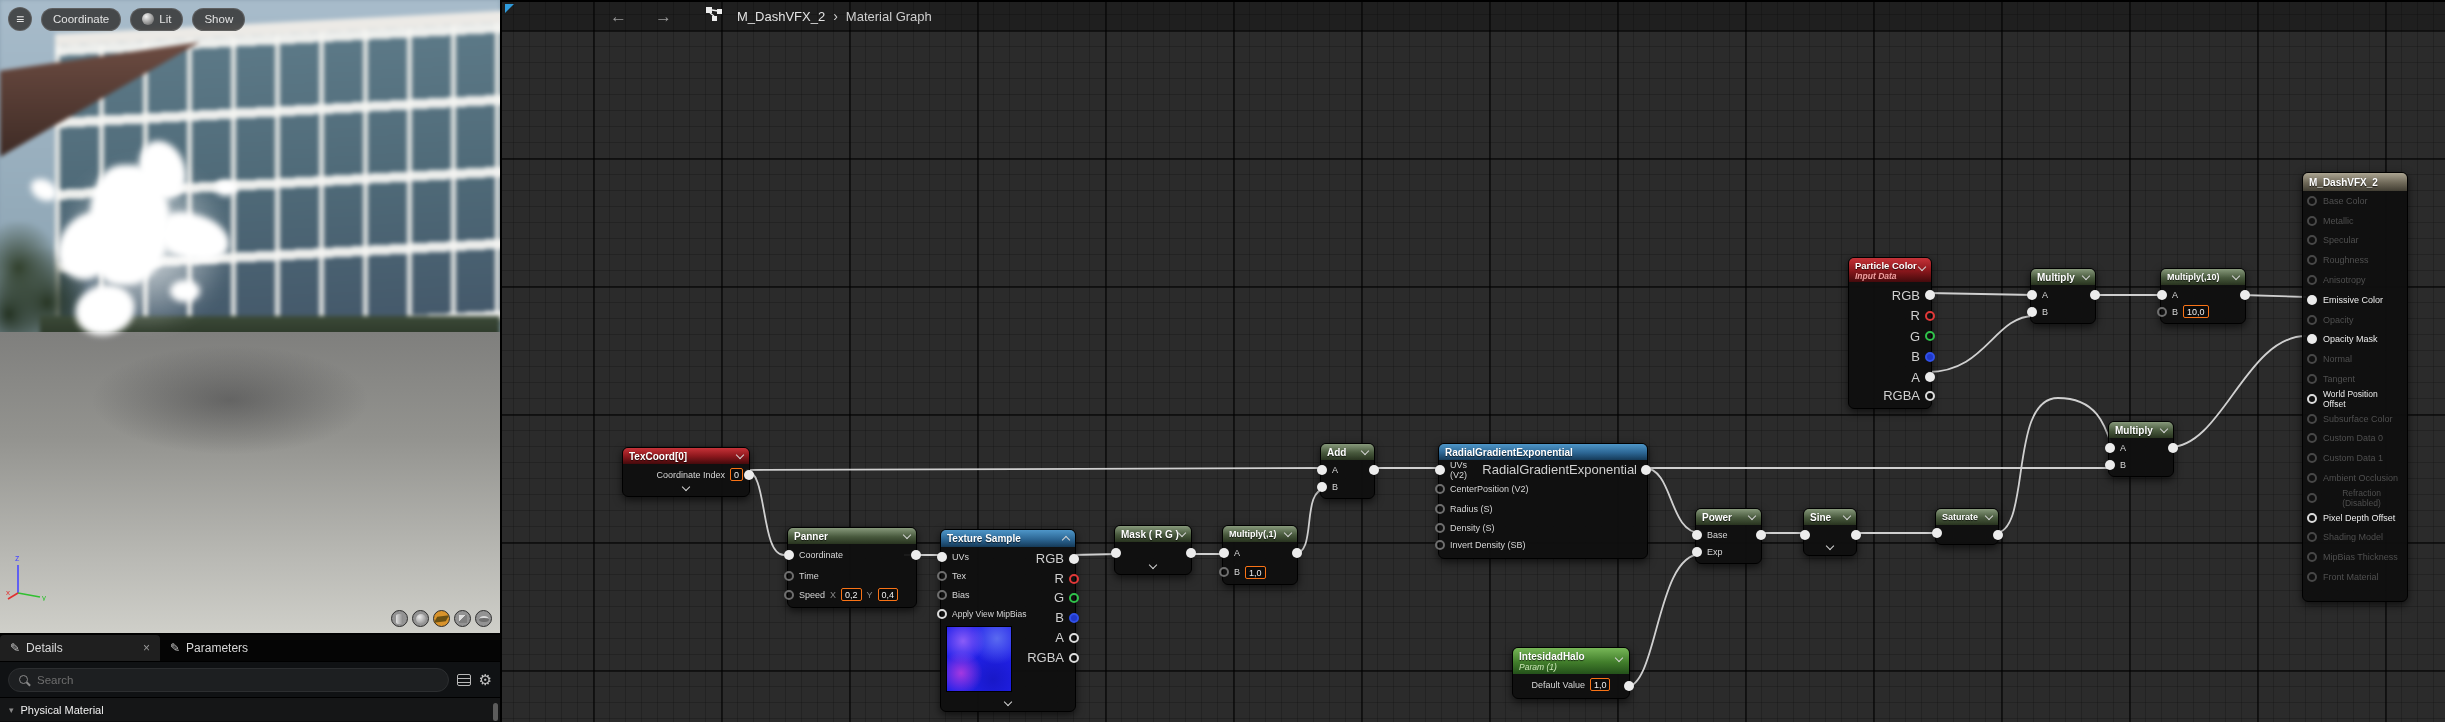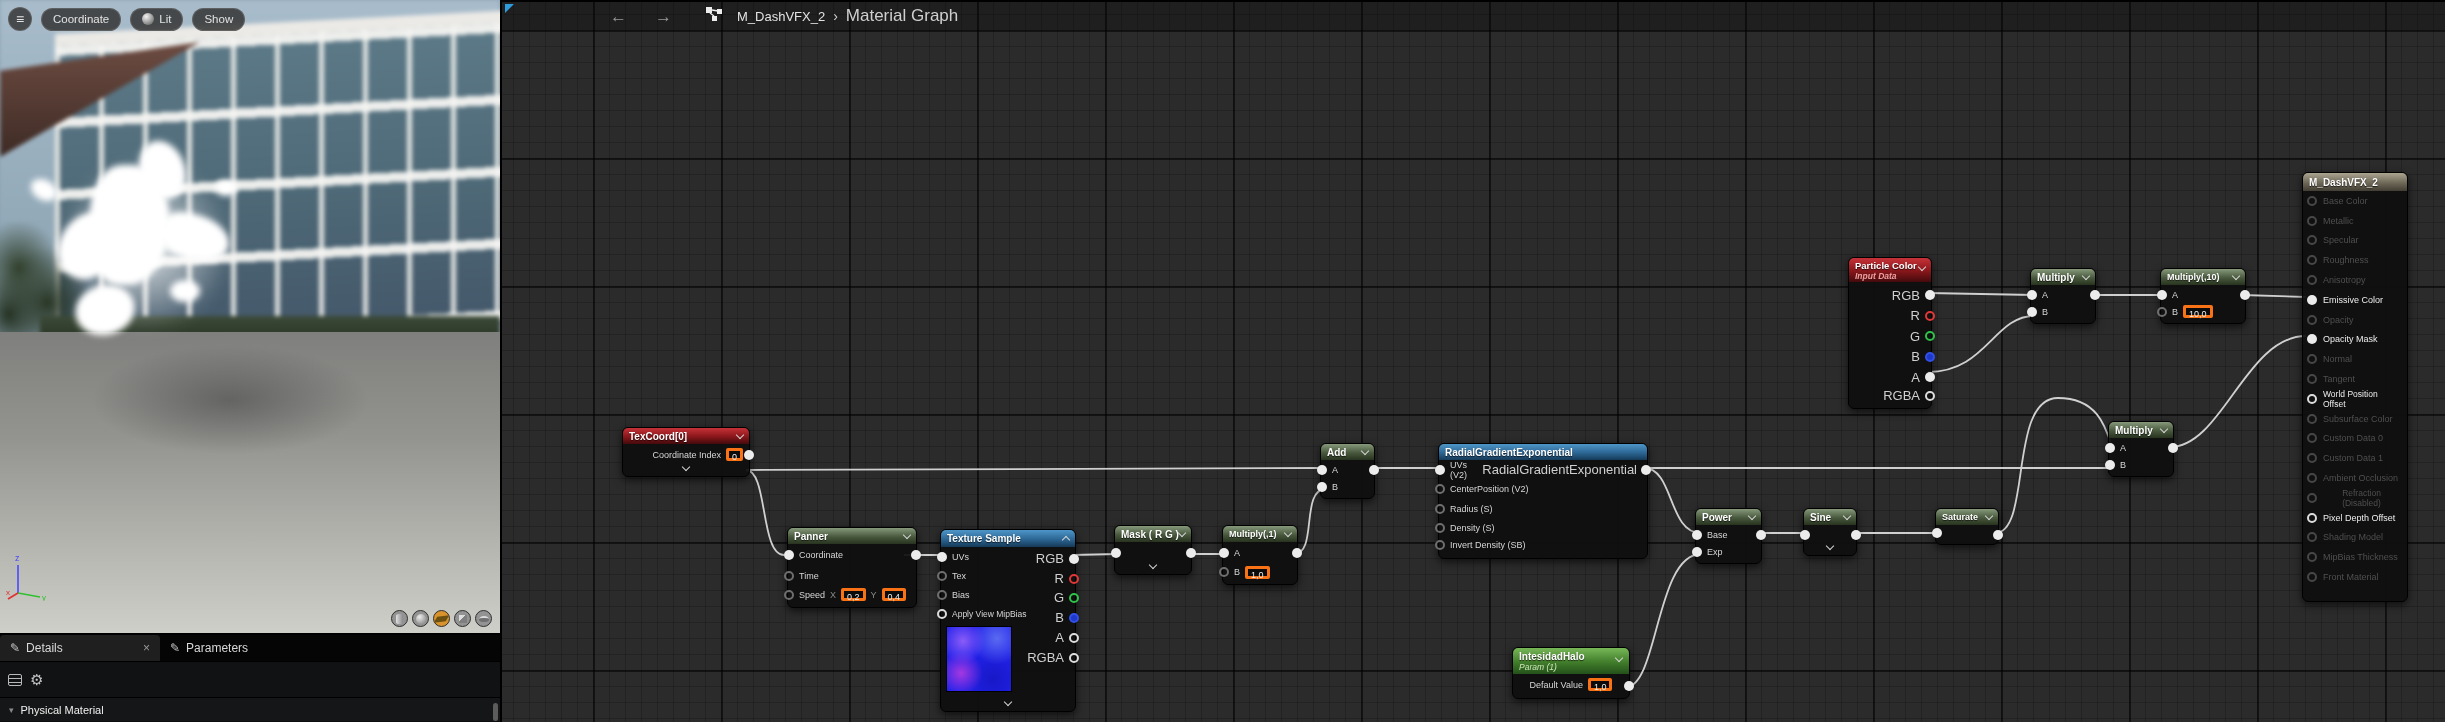--- a/index.html
+++ b/index.html
@@ -74,21 +74,21 @@
       linear-gradient(rgba(0,0,0,.18) 0 1px, transparent 1px),
       linear-gradient(90deg, rgba(0,0,0,.18) 0 1px, transparent 1px);
     background-size:128px 128px,128px 128px,16px 16px,16px 16px;
     background-position:91px 30px,91px 30px,11px 14px,11px 14px;}
   .gband{position:absolute;left:502px;top:0;width:1943px;height:30px;background:rgba(8,8,8,.35);z-index:3;display:flex;align-items:center;border-top:2px solid #000;}
   .corner{position:absolute;left:3px;top:2px;width:0;height:0;border-top:9px solid #2f9bdc;border-right:9px solid transparent;}
   .navarrow{color:#9a9a9a;font-size:17px;font-weight:bold;cursor:pointer;line-height:1;}
   .gicon{margin-left:34px;cursor:pointer;}
   .gtitle{margin-left:14px;font-size:13px;color:#e3e3e3;}
   .gsep{color:#cfcfcf;font-size:14px;margin:0 8px;}
-  .gsection{font-size:17px;color:#cfcfcf;}
+  .gsection{font-size:13px;color:#cfcfcf;}
   .wires{position:absolute;left:0;top:0;width:2445px;height:722px;z-index:1;pointer-events:none;}
 
   
   .node{position:absolute;z-index:2;background:rgba(15,15,15,.94);border:1px solid #000;border-radius:6px;box-shadow:0 3px 9px rgba(0,0,0,.65);color:#d6d6d6;font-size:9px;}
   .nhead{height:16px;display:flex;align-items:center;justify-content:space-between;padding:0 6px;border-radius:5px 5px 0 0;font-weight:bold;font-size:10px;color:#fff;text-shadow:0 1px 1px rgba(0,0,0,.7);}
   .nhead2{height:26px;display:flex;flex-direction:column;justify-content:center;padding:1px 6px 0;border-radius:5px 5px 0 0;position:relative;}
   .nhead2 .t{font-weight:bold;font-size:10px;color:#fff;text-shadow:0 1px 1px rgba(0,0,0,.7);line-height:11px;}
   .nhead2 .s{font-style:italic;font-size:8.5px;line-height:10px;}
   .hgreen{background:linear-gradient(180deg,#87997b 0%,#48593d 55%,#28331f 100%);}
   .hred{background:linear-gradient(180deg,#c63238 0%,#8e181d 50%,#440a0c 100%);}
@@ -104,21 +104,21 @@
   .pwhite{border:2px solid #dcdcdc;}
   .pdis{border:2px solid #474747;}
   .pr{border:2px solid #e03838;}
   .pg{border:2px solid #2fc24a;}
   .pb{border:2px solid #3050e8;background:#2038c8;}
   .pin.inp{margin-left:-10px;}
   .pin.outp{position:absolute;right:-5px;top:50%;margin-top:-5px;}
   .chev{width:6px;height:6px;border-right:1.8px solid #d4d4d4;border-bottom:1.8px solid #d4d4d4;transform:rotate(45deg);margin-top:-3px;flex:none;cursor:pointer;}
   .chev.up{transform:rotate(225deg);margin-top:3px;}
   .bchev{display:flex;justify-content:center;padding:2px 0 6px;}
-  .val{border:3px solid #f97316;background:#0b0b0b;border-radius:2px;min-width:12px;height:13px;line-height:12px;text-align:center;padding:0 3px;font-size:9px;color:#eee;}
+  .val{border:1px solid #f97316;background:#0b0b0b;border-radius:2px;min-width:12px;height:13px;line-height:12px;text-align:center;padding:0 3px;font-size:9px;color:#eee;}
   .olabel{font-size:13px;color:#cfcfcf;}
   .rowr{justify-content:flex-end;}
   .rrow{display:flex;align-items:center;height:19.8px;padding:0 7px;gap:6px;}
   .rrow .pin{margin-left:-3px;}
   .rrow span{font-size:9px;}
   .txt-dis{color:#4f4f4f;text-align:center;}
   .txt-en{color:#ececec;}
   .tspreview{position:absolute;left:5px;top:96px;width:66px;height:66px;border:1px solid #000;
     background:
       radial-gradient(34px 34px at 25% 22%,#8a5cf8,rgba(138,92,248,0) 65%),
@@ -174,21 +174,21 @@
             <path d="M6,3 L12,4"></path>
             <path d="M4,6 L8,9"></path>
           </g>
         </svg>
     </span>
     <span class="gtitle">M_DashVFX_2</span>
     <span class="gsep">›</span>
     <span class="gsection">Material Graph</span>
   </div>
 
-  <div class="node" style="left:622px;top:427px;width:128px">
+  <div class="node" style="left:622px;top:447px;width:128px">
     <div class="nhead hred">
         <span>TexCoord[0]</span>
         <span class="chev"></span>
       </div>
     <div class="row" style="justify-content:flex-end;height:21px">
       <span>Coordinate Index</span>
       <span class="val">0</span>
       <span class="pin pfill outp"></span>
     </div>
     <div class="bchev">
@@ -640,20 +640,24 @@
         <span class="pencil">✎</span>
         <span>Details</span>
         <span class="close">×</span>
       </div>
       <div class="dtab">
         <span class="pencil">✎</span>
         <span>Parameters</span>
       </div>
     </div>
     <div class="dsearchrow">
+      <div class="dsearch">
+        <span class="mag"></span>
+        <input placeholder="Search" style="">
+      </div>
       <span class="ic-table"></span>
       <span class="ic-gear">⚙</span>
     </div>
     <div class="dcat">
       <span class="tri">▾</span>
       <span class="lbl">Physical Material</span>
     </div>
     <div class="dscroll"></div>
   </div>
 

